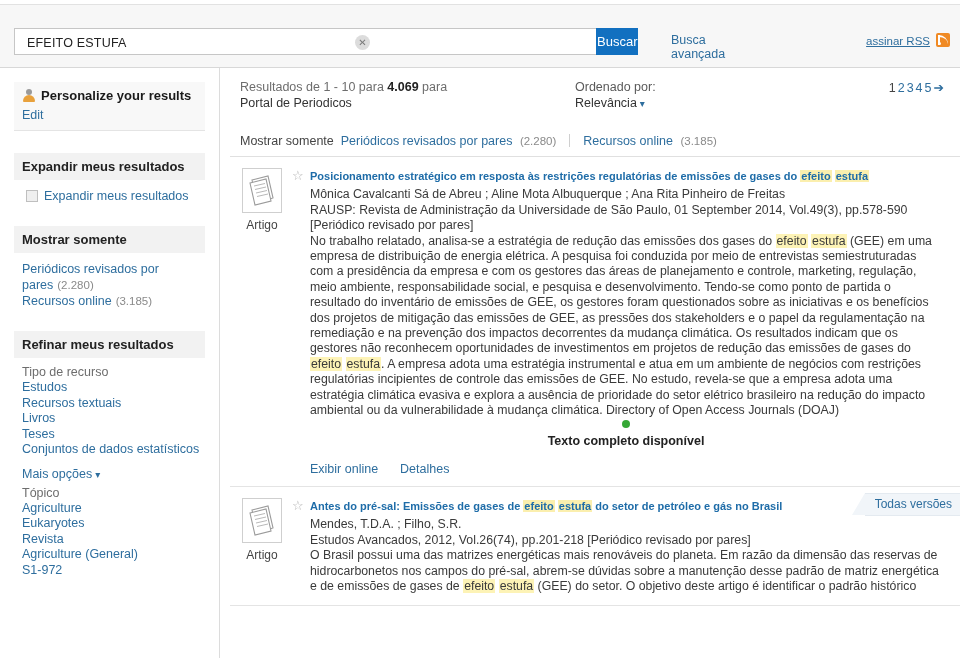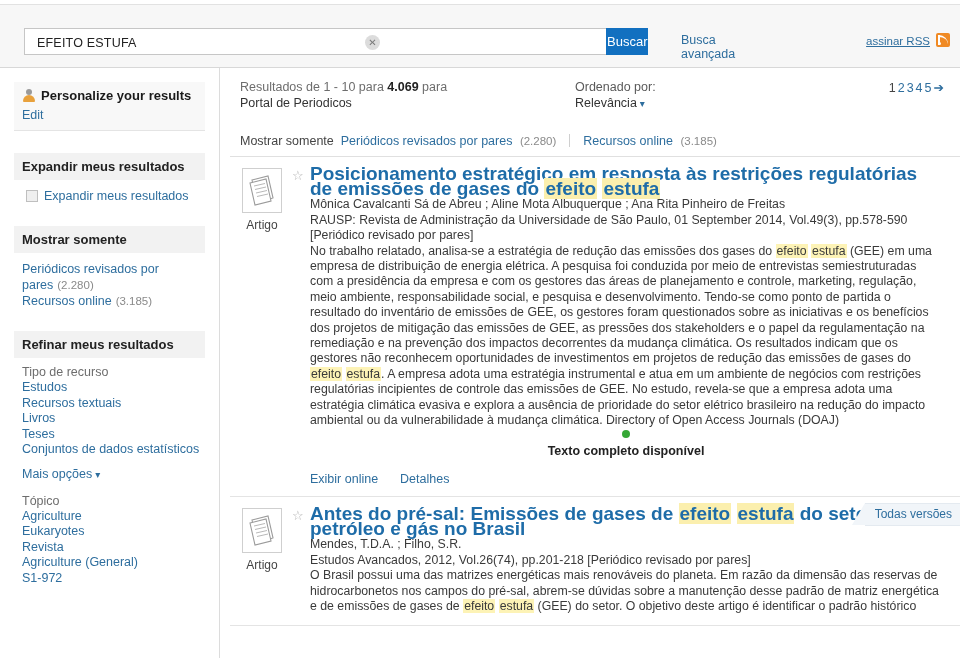--- a/index.html
+++ b/index.html
@@ -32,21 +32,20 @@
     height: 4px;
     background: #ffffff;
     border-bottom: 1px solid #e2e2e2;
   }
   .search-wrap {
     position: absolute;
     left: 14px;
     top: 28px;
     width: 640px;
     height: 15px;
-    margin-left: 10px;
   }
   .search-input-box {
     position: absolute;
     left: 0; top: 0;
     width: 582px;
     height: 27px;
     box-sizing: border-box;
     background: #ffffff;
     border: 1px solid #c6c6c6;
     border-right: none;
@@ -369,23 +368,23 @@
     color: #b4b4b4;
     font-size: 13px;
     cursor: pointer;
   }
   .res-main {
     flex: 1 1 auto;
     padding-right: 8px;
   }
   .res-title {
     color: #1e6ca8;
-    font-size: 19px;
+    font-size: 11px;
     font-weight: bold;
-    line-height: 15px;
+    line-height: 20px;
     cursor: pointer;
   }
   .res-authors {
     color: #3a3a3a;
     font-size: 12.3px;
     line-height: 15.5px;
     margin-top: 1px;
   }
   .res-source {
     color: #3a3a3a;
@@ -511,21 +510,21 @@
         <div class="refine-item">Estudos</div>
         <div class="refine-item">Recursos textuais</div>
         <div class="refine-item">Livros</div>
         <div class="refine-item">Teses</div>
         <div class="refine-item">Conjuntos de dados estatísticos</div>
         <span class="more-options">
           <span>Mais opções</span><span class="caret">▾</span>
         </span>
       </div>
 
-      <div class="refine-group" style="margin-top:12px;">
+      <div class="refine-group" style="margin-top:4px;">
         <div class="refine-group-title">Tópico</div>
         <div class="refine-item">Agriculture</div>
         <div class="refine-item">Eukaryotes</div>
         <div class="refine-item">Revista</div>
         <div class="refine-item">Agriculture (General)</div>
         <div class="refine-item">S1-972</div>
       </div>
     </div>
   </div>
 

